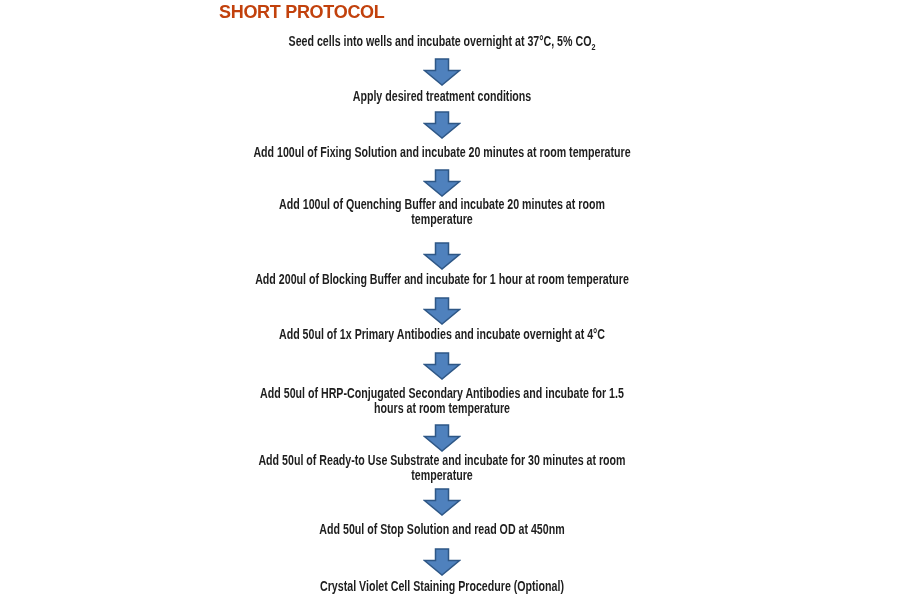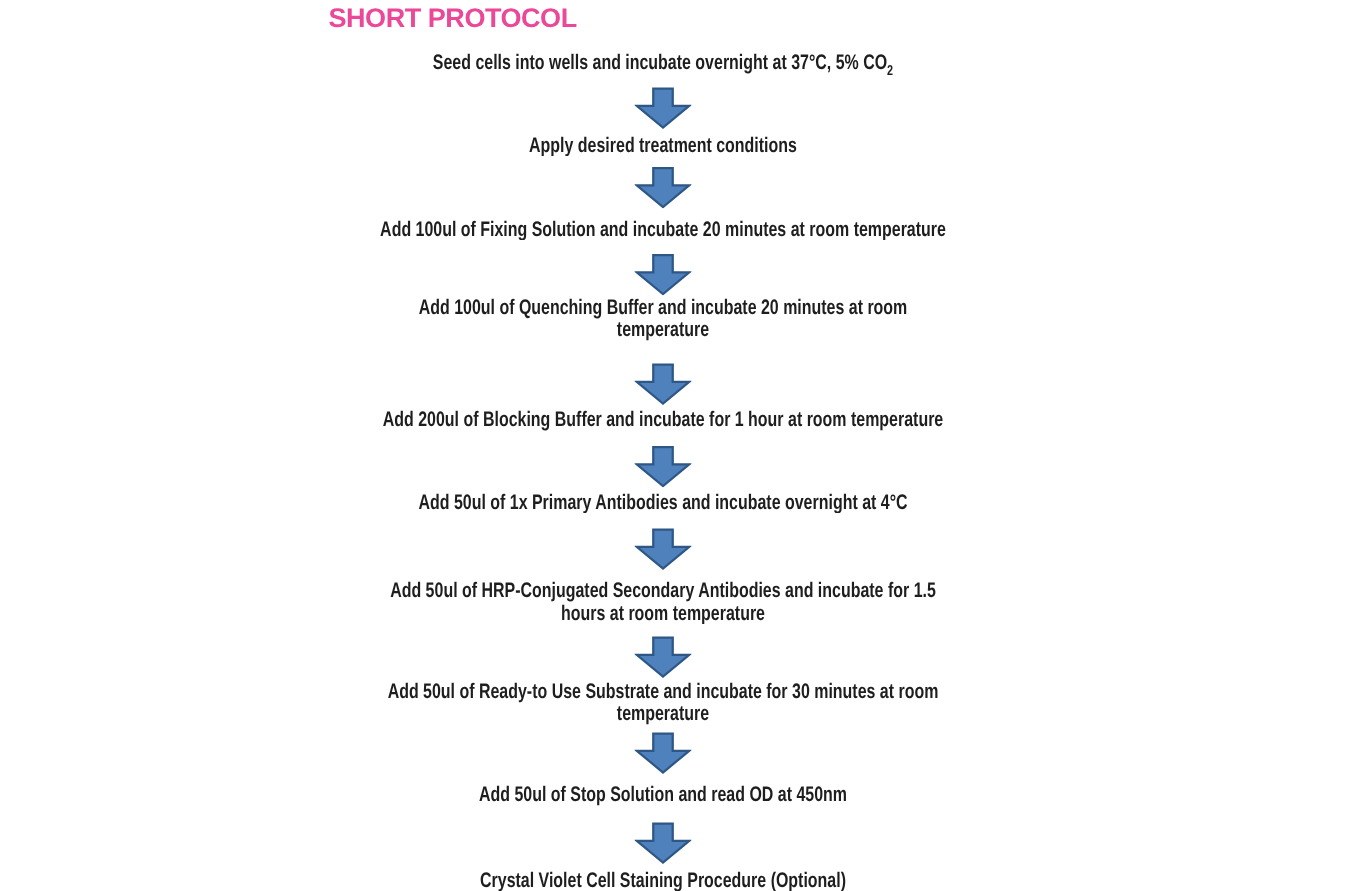--- a/index.html
+++ b/index.html
@@ -1,20 +1,20 @@
 <!DOCTYPE html>
 <html><head>
 <meta charset="utf-8">
 <style>
   html,body{margin:0;padding:0;background:#ffffff;}
   body{width:900px;height:594px;position:relative;font-family:"Liberation Sans",sans-serif;overflow:hidden;}
   .canvas{position:absolute;left:0;top:0;width:900px;height:594px;background:#ffffff;}
   .title{
     position:absolute;left:219px;top:2px;
-    font-size:18px;font-weight:700;color:#ec4899;letter-spacing:-0.3px;
+    font-size:18px;font-weight:700;color:#c2410c;letter-spacing:-0.3px;
     white-space:nowrap;
   }
   #flow{position:absolute;left:0;top:0;width:884px;height:460px;}
   .step{
     position:absolute;left:0;width:100%;
     text-align:center;
     font-size:14px;font-weight:700;line-height:15px;color:#1e1e1e;
     transform:scaleX(0.76);transform-origin:50% 0;
     white-space:nowrap;
   }

